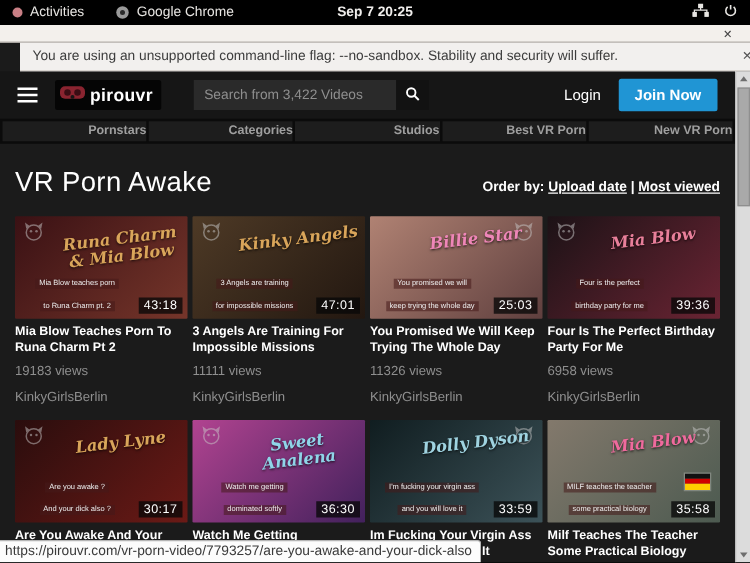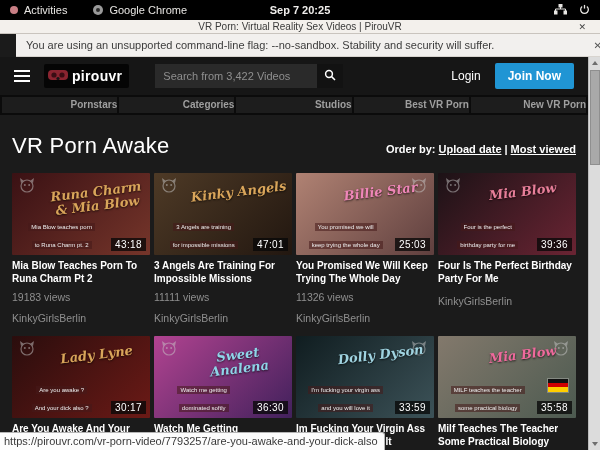--- a/index.html
+++ b/index.html
@@ -126,21 +126,20 @@
       <span>
         <svg width="11" height="11" viewBox="0 0 12 12">
             <path d="M6 1v4" stroke="#e8e6e3" stroke-width="1.4" fill="none"></path>
             <path d="M3.4 2.8a4.2 4.2 0 1 0 5.2 0" stroke="#e8e6e3" stroke-width="1.4" fill="none"></path>
           </svg>
       </span>
     </div>
   </div>
 
   <div class="tabstrip">
-    <span class="tab-title">VR Porn: Virtual Reality Sex Videos | PirouVR</span>
     <span class="tab-close">✕</span>
   </div>
 
   <div class="infobar">
     <span>You are using an unsupported command-line flag: --no-sandbox. Stability and security will suffer.</span>
     <span class="infobar-close">✕</span>
   </div>
 
   <div class="viewport">
     <div class="site">
@@ -273,20 +272,21 @@
       </span>
       <span class="ov-name" style="color: rgb(232, 127, 154);">Mia Blow</span>
 
       <span class="caps">
         <span>Four is the perfect</span><br>
         <span>birthday party for me</span>
       </span>
       <span class="duration">39:36</span>
     </div>
     <div class="v-title">Four Is The Perfect Birthday Party For Me</div>
+    <div class="v-views">6958 views</div>
     <div class="v-studio">KinkyGirlsBerlin</div>
   </div>
             <div class="card">
     <div class="thumb" style="background: linear-gradient(135deg, rgb(42, 13, 13), rgb(107, 26, 22));">
       <span class="cat-logo">
         <svg width="18" height="16" viewBox="0 0 18 16">
                     <path d="M3 6 L2 1 L6 4 Z M15 6 L16 1 L12 4 Z" fill="#c9c9c9"></path>
                     <circle cx="9" cy="9" r="6" fill="none" stroke="#c9c9c9" stroke-width="1.2"></circle>
                     <circle cx="6.8" cy="8" r="1" fill="#c9c9c9"></circle>
                     <circle cx="11.2" cy="8" r="1" fill="#c9c9c9"></circle>

